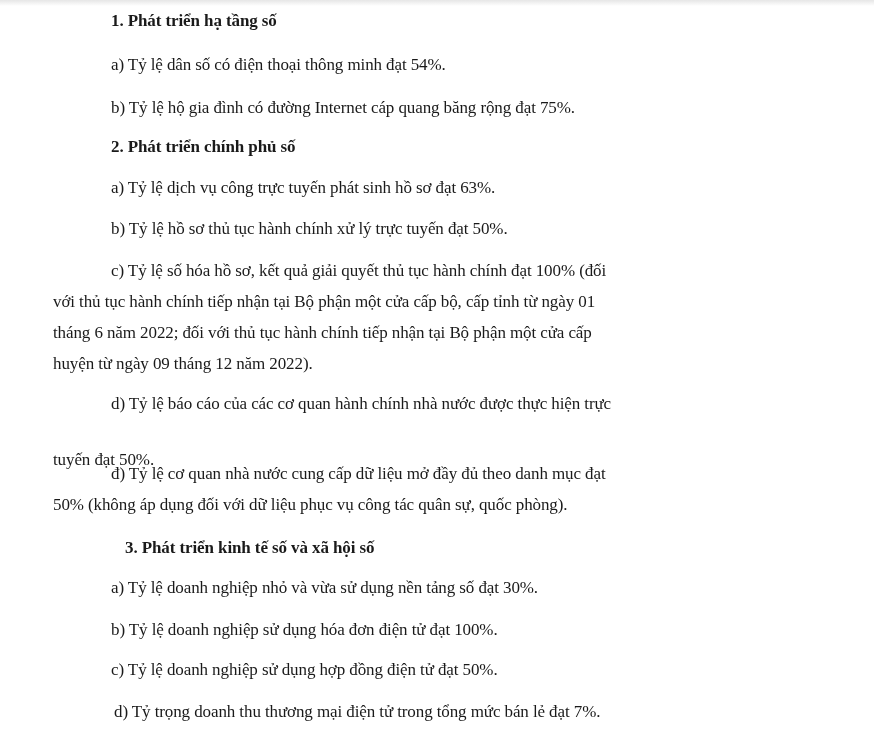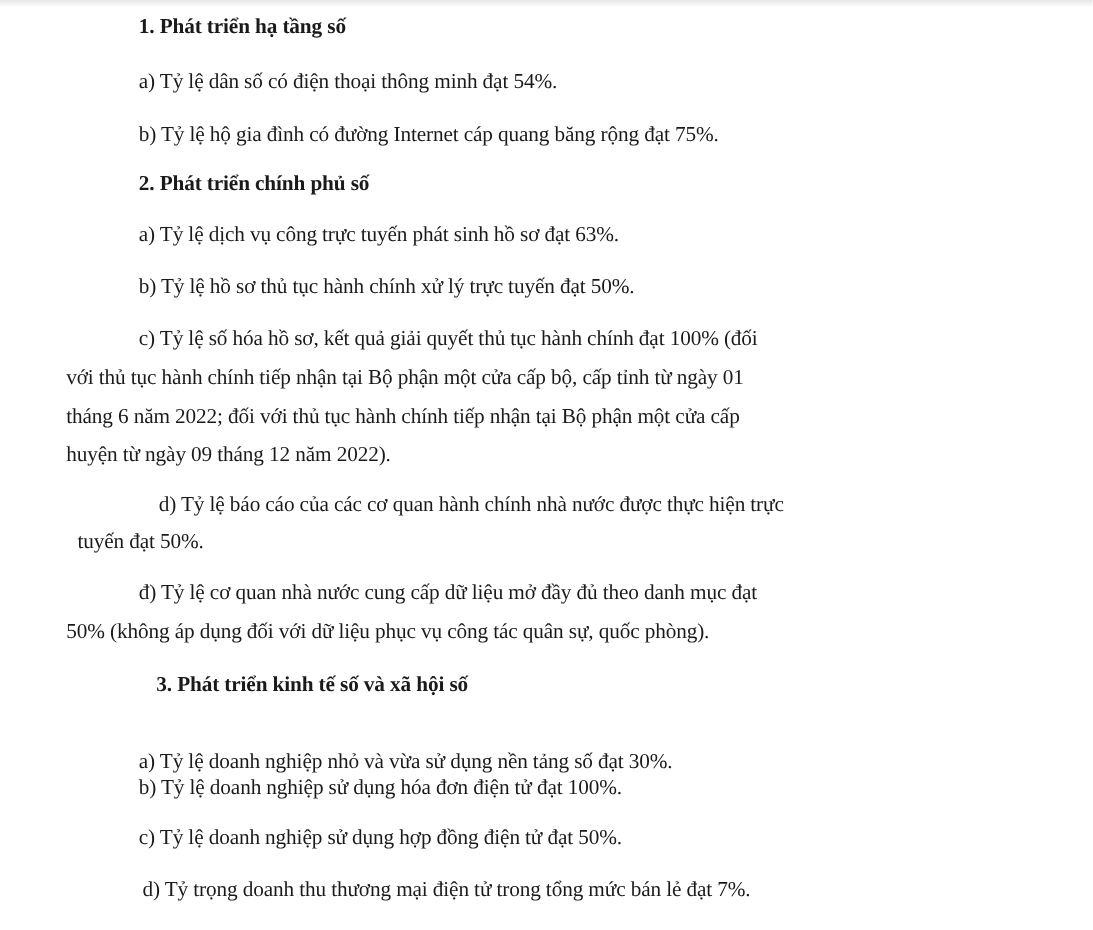--- a/index.html
+++ b/index.html
@@ -37,24 +37,24 @@
 
   <div class="line heading" style="left:111px; top:134px;">2. Phát triển chính phủ số</div>
   <div class="line" style="left:111px; top:175px;">a) Tỷ lệ dịch vụ công trực tuyến phát sinh hồ sơ đạt 63%.</div>
   <div class="line" style="left:111px; top:216px;">b) Tỷ lệ hồ sơ thủ tục hành chính xử lý trực tuyến đạt 50%.</div>
 
   <div class="line" style="left:111px; top:258px;">c) Tỷ lệ số hóa hồ sơ, kết quả giải quyết thủ tục hành chính đạt 100% (đối</div>
   <div class="line" style="left:53px; top:289px;">với thủ tục hành chính tiếp nhận tại Bộ phận một cửa cấp bộ, cấp tỉnh từ ngày 01</div>
   <div class="line" style="left:53px; top:320px;">tháng 6 năm 2022; đối với thủ tục hành chính tiếp nhận tại Bộ phận một cửa cấp</div>
   <div class="line" style="left:53px; top:351px;">huyện từ ngày 09 tháng 12 năm 2022).</div>
 
-  <div class="line" style="left:127px; top:391px;">d) Tỷ lệ báo cáo của các cơ quan hành chính nhà nước được thực hiện trực</div>
-  <div class="line" style="left:53px; top:420px;margin-left:9px;">tuyến đạt 50%.</div>
+  <div class="line" style="left:111px; top:391px;">d) Tỷ lệ báo cáo của các cơ quan hành chính nhà nước được thực hiện trực</div>
+  <div class="line" style="left:53px; top:447px;">tuyến đạt 50%.</div>
 
   <div class="line" style="left:111px; top:461px;">đ) Tỷ lệ cơ quan nhà nước cung cấp dữ liệu mở đầy đủ theo danh mục đạt</div>
   <div class="line" style="left:53px; top:492px;">50% (không áp dụng đối với dữ liệu phục vụ công tác quân sự, quốc phòng).</div>
 
   <div class="line heading" style="left:125px; top:535px;">3. Phát triển kinh tế số và xã hội số</div>
-  <div class="line" style="left:111px; top:575px;margin-top:21px;">a) Tỷ lệ doanh nghiệp nhỏ và vừa sử dụng nền tảng số đạt 30%.</div>
+  <div class="line" style="left:111px; top:575px;">a) Tỷ lệ doanh nghiệp nhỏ và vừa sử dụng nền tảng số đạt 30%.</div>
   <div class="line" style="left:111px; top:617px;">b) Tỷ lệ doanh nghiệp sử dụng hóa đơn điện tử đạt 100%.</div>
   <div class="line" style="left:111px; top:657px;">c) Tỷ lệ doanh nghiệp sử dụng hợp đồng điện tử đạt 50%.</div>
   <div class="line" style="left:114px; top:699px;font-family:Liberation Serif, serif;">d) Tỷ trọng doanh thu thương mại điện tử trong tổng mức bán lẻ đạt 7%.</div>
 </div>
 
 </body></html>

